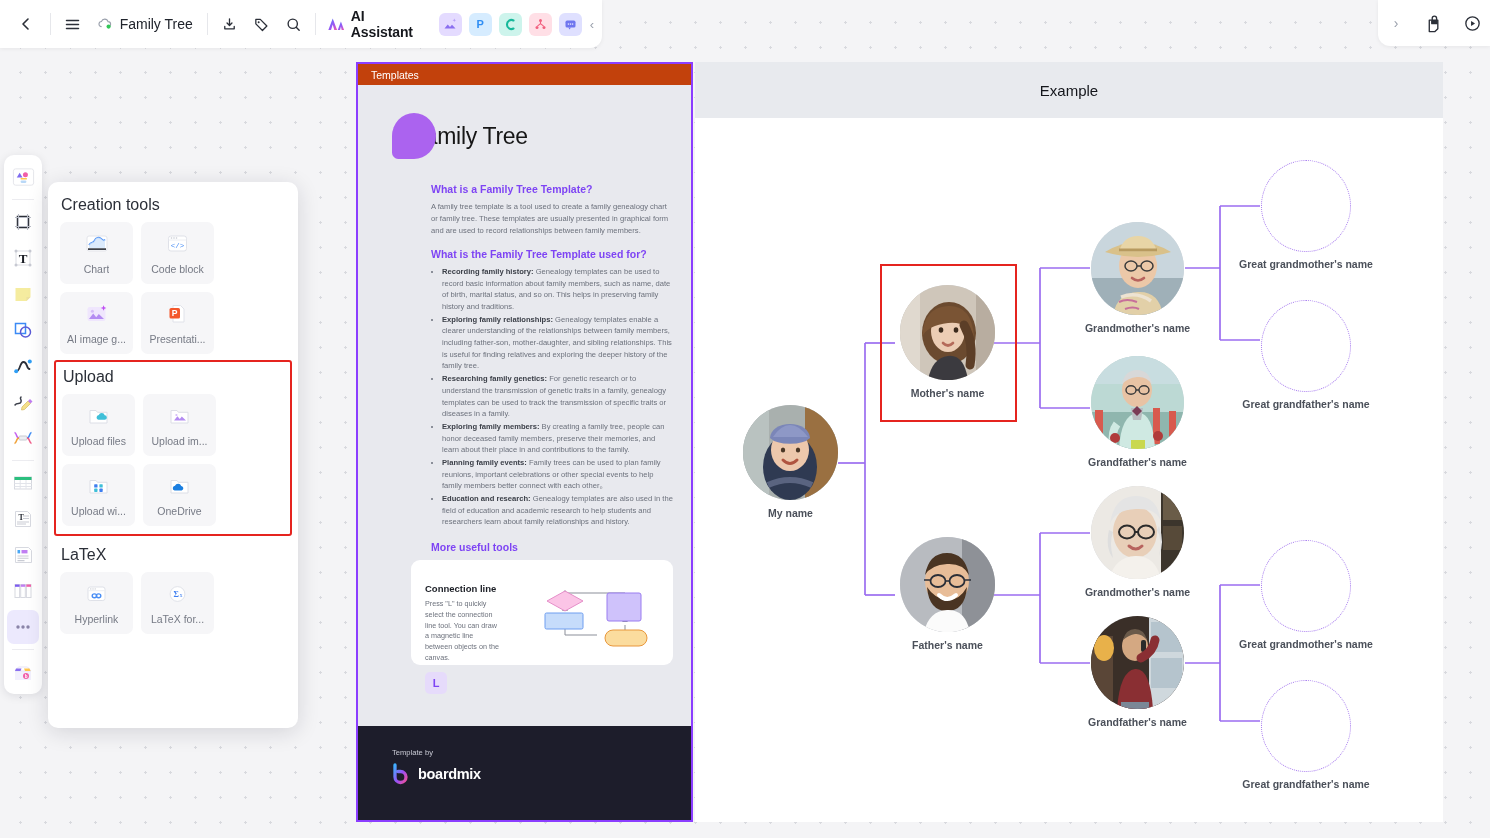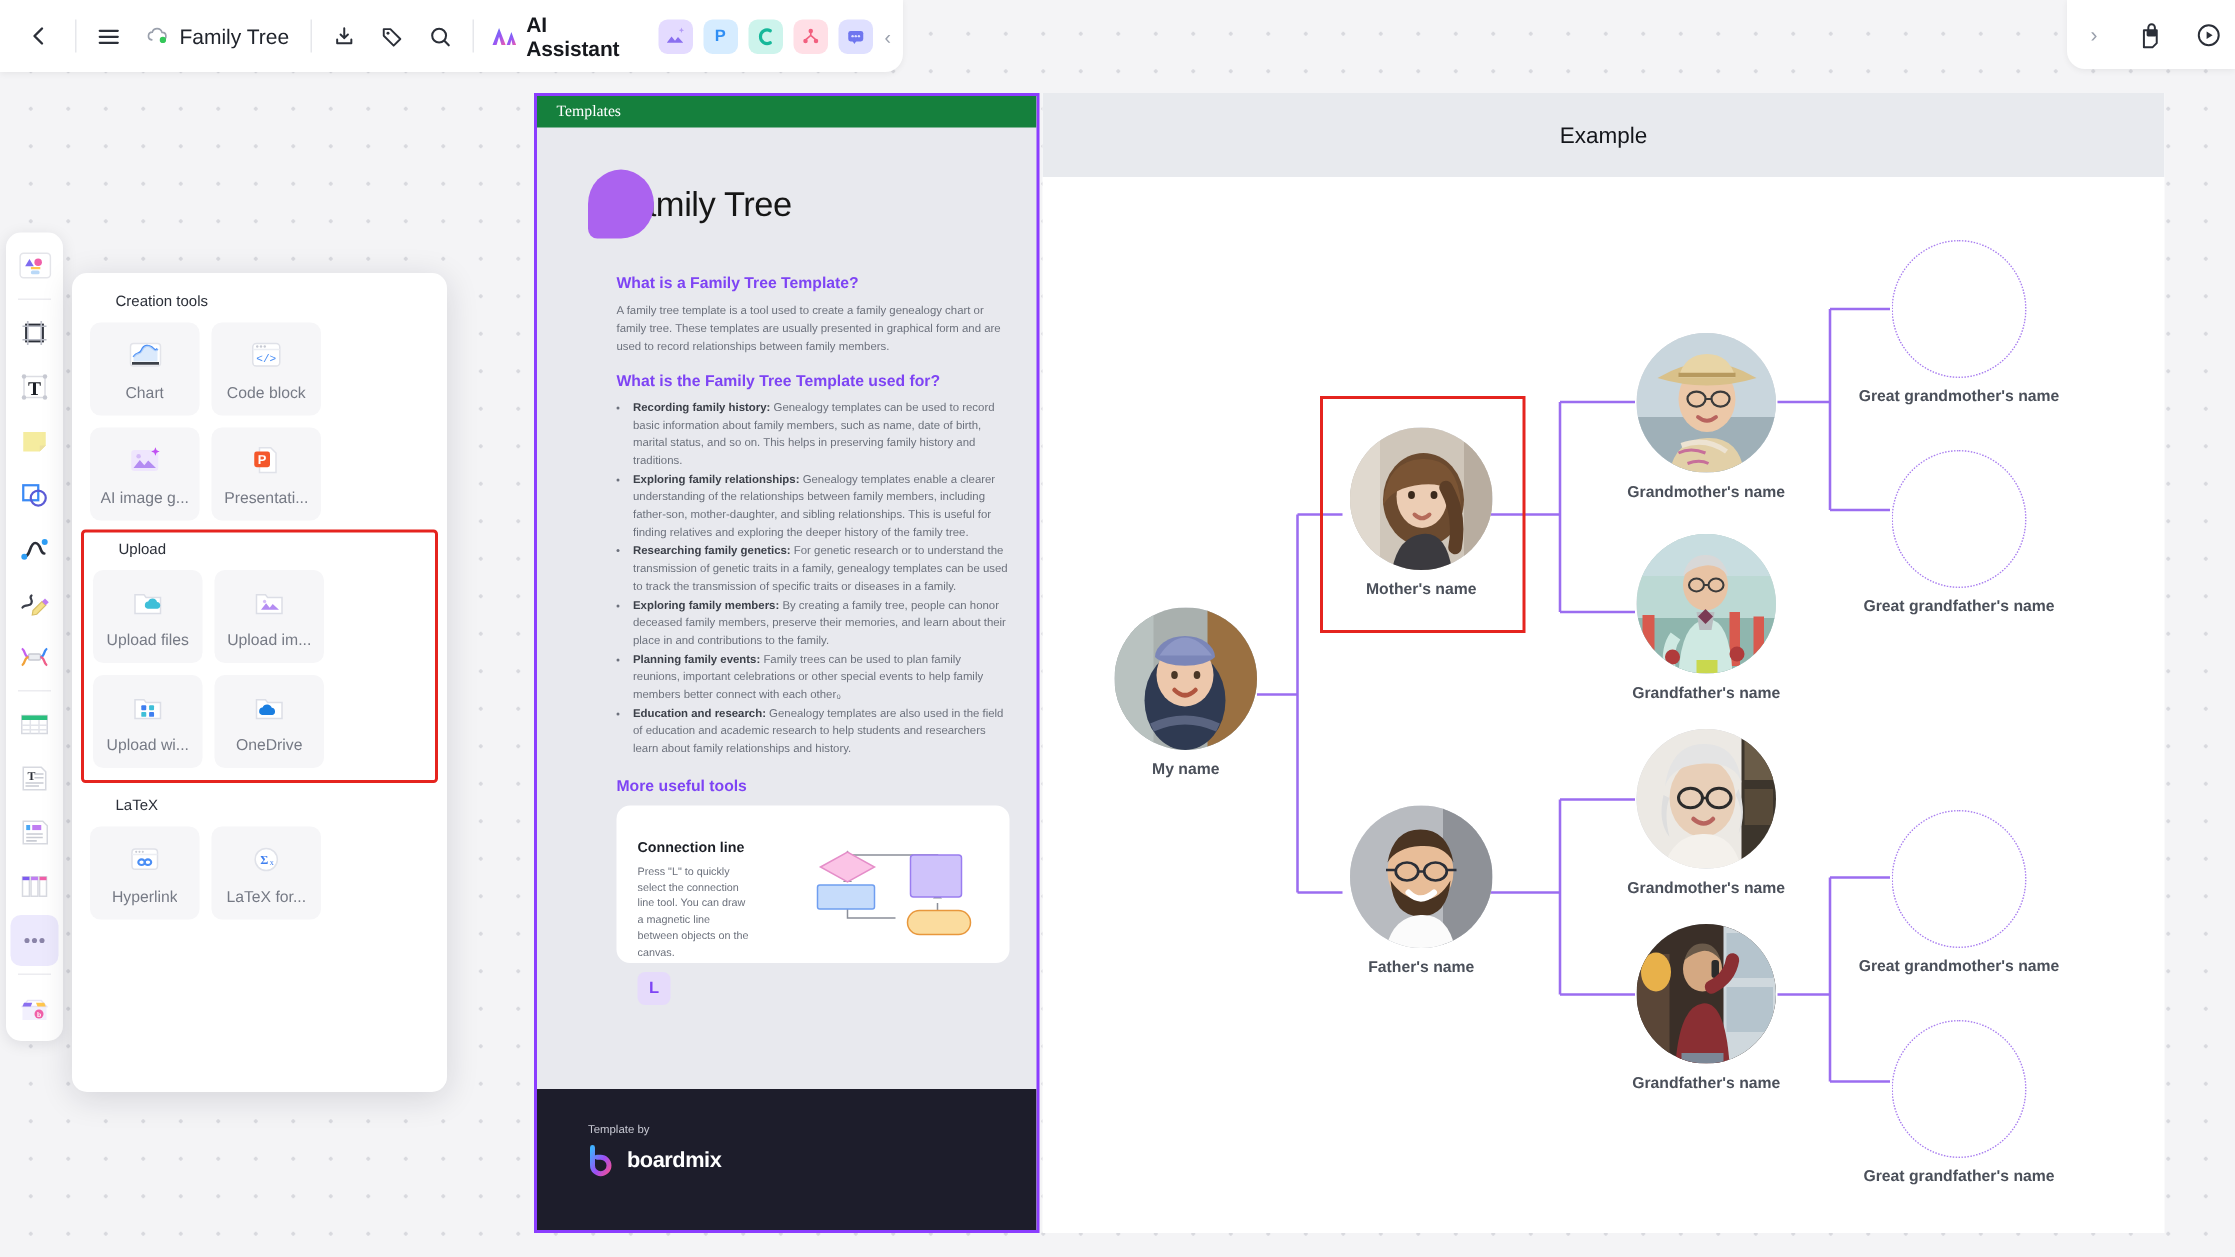--- a/index.html
+++ b/index.html
@@ -91,21 +91,21 @@
     position:absolute; left:48px; top:182px;
     width:250px; height:546px;
     background:#fff;
     border-radius:10px;
     box-shadow: 0 4px 22px rgba(20,24,40,.14);
     padding: 12px 12px 10px 12px;
     z-index: 35;
     overflow: hidden;
   }
   .ct-section-title {
-    font-size: 10px; color:#2b2f38; margin: 2px 0 8px 17px;
+    font-size: 16px; color:#2b2f38; margin: 2px 0 8px 1px;
   }
   .ct-grid { display:flex; flex-wrap:wrap; gap:8px; }
   .ct-card {
     width: 73px; height: 62px;
     background:#f6f6f8; border-radius:7px;
     display:flex; flex-direction:column; align-items:center; justify-content:center;
     gap:6px; cursor:pointer;
   }
   .ct-card-label {
     font-size:10.5px; color:#767a85; white-space:nowrap;
@@ -121,37 +121,37 @@
   
   .tmpl {
     position:absolute; left:356px; top:62px;
     width:337px; height:760px;
     background:#e8e9ee;
     border: 2px solid #8b3dff;
     overflow:hidden;
     z-index: 10;
   }
   .tmpl-header {
-    height: 21px; background:#15803d;
-    display:flex; align-items:center; padding-left:13px;font-family:Liberation Serif, serif;
+    height: 21px; background:#c2410c;
+    display:flex; align-items:center; padding-left:13px;
   }
   .tmpl-header span { font-size:10.5px; color:#fff; }
   .tmpl-logo-row {
     display:flex; align-items:center; padding: 30px 0 0 34px; height: 72px;
   }
   .tmpl-blob {
     width:44px; height:46px; background:#ab63ef;
     border-radius: 50% 50% 50% 14%;
     position:relative; left:0;
   }
   .tmpl-title {
     font-size: 23px; color:#161616; font-weight:400;
     margin-left: -25px; letter-spacing:-.3px;
   }
-  .tmpl-content { padding: 18px 18px 0 53px; }
+  .tmpl-content { padding: 18px 18px 0 53px; margin-left: 20px; }
   .tmpl-h { color:#7e44f4; font-size:10.5px; font-weight:700; margin: 8px 0 6px; }
   .tmpl-p { color:#6c717c; font-size:7.6px; line-height:1.58; }
   .tmpl-ul { margin: 2px 0 0 11px; }
   .tmpl-ul li { color:#6c717c; font-size:7.6px; line-height:1.54; margin-bottom:1px; }
   .tmpl-ul li b { color:#3c4049; }
   .tool-card {
     background:#fff; border-radius:9px;
     margin: 7px 18px 0 53px; padding: 13px 14px;
     display:flex; gap:10px; height:105px;
   }

